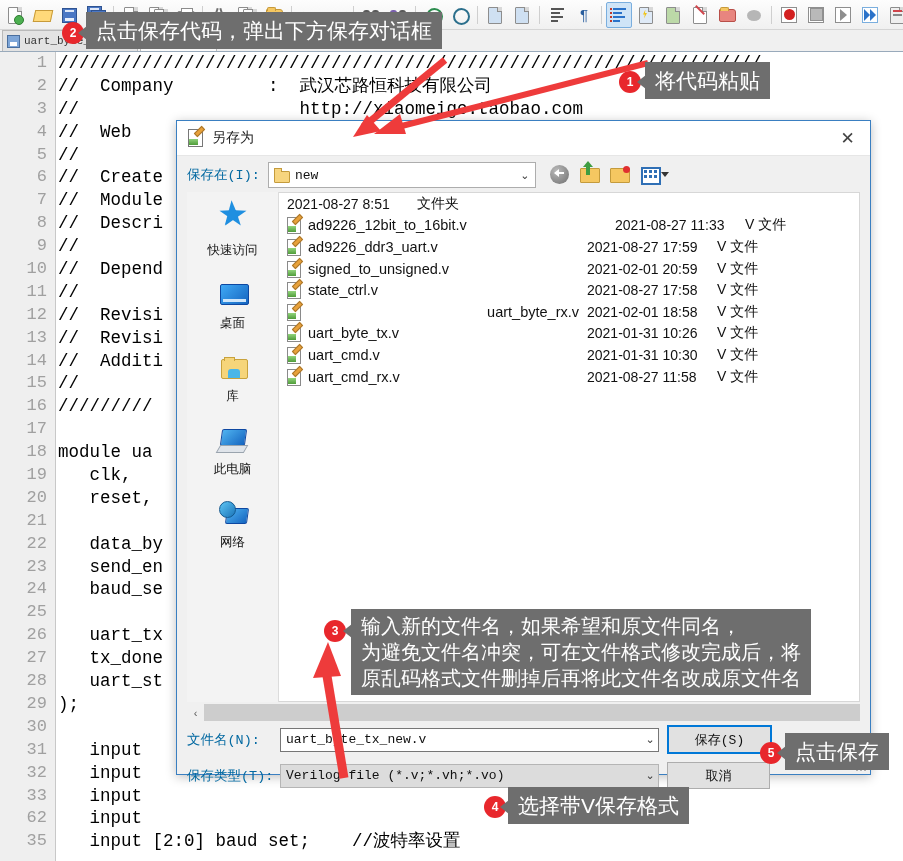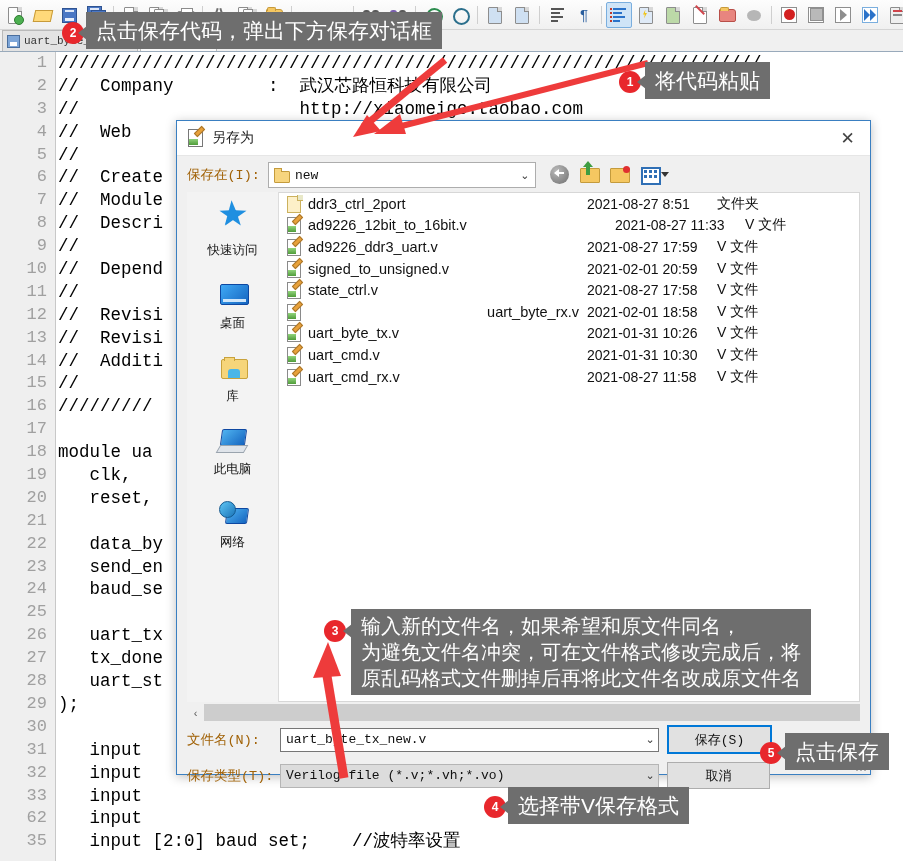--- a/index.html
+++ b/index.html
@@ -110,21 +110,21 @@
   .dlgicon .sheet{position:absolute;left:1px;top:0;width:13px;height:16px;background:#fff;border:1px solid #777;}
   .dlgicon .grn{position:absolute;left:2px;bottom:2px;width:9px;height:6px;background:linear-gradient(#8fd07a,#4f9c3a);}
   .dlgicon .pen{position:absolute;right:0;top:0px;width:9px;height:3px;background:#e8a13a;transform:rotate(-45deg);border:1px solid #a8752a;}
   #dlgtitle .t{font-size:14px;color:#222;}
   #dlgclose{
     position:absolute;right:0;top:0;width:45px;height:34px;display:flex;align-items:center;justify-content:center;
     font-size:17px;color:#444;
   }
 
   .dlgrow{display:flex;align-items:center;padding:6px 10px 4px 10px;gap:8px;}
-  .lbl{font-family:"Liberation Mono","DejaVu Sans Mono",monospace;font-size:13.5px;color:#a16207;white-space:nowrap;}
+  .lbl{font-family:"Liberation Mono","DejaVu Sans Mono",monospace;font-size:13.5px;color:#0369a1;white-space:nowrap;}
   .combo{
     height:26px;background:#fff;border:1px solid #adadad;display:flex;align-items:center;
     padding:0 2px 0 5px;gap:6px;position:relative;box-sizing:border-box;
   }
   .combo .cv{font-family:"Liberation Mono","DejaVu Sans Mono",monospace;font-size:13px;color:#111;flex:1;overflow:hidden;white-space:nowrap;}
   .chev{width:16px;height:100%;display:flex;align-items:center;justify-content:center;color:#3a3a3a;font-size:11px;}
   .cfold{width:15px;height:13px;position:relative;flex:0 0 auto;}
   .cfold .b{position:absolute;left:0;top:2px;width:14px;height:10px;background:#f7d57f;border:1px solid #c49b3c;border-radius:1px;}
   .cfold .t2{position:absolute;left:0;top:-1px;width:6px;height:3px;background:#f7d57f;border:1px solid #c49b3c;border-bottom:0;}
 
@@ -546,27 +546,20 @@
             <i class="netmon"></i>
             <i class="globe"></i>
           </span>
         <span class="pl">网络</span>
       </div>
     </div>
 
     <div id="filepane">
       <div id="filelist">
           <div class="frow">
-            <div class="fname" style="width: 300px;">
-              <span class="ficon folder">
-                <i class="sh"></i>
-                <i class="fc"></i>
-              </span>
-              <span class="fl">ddr3_ctrl_2port</span>
-            </div>
             <div class="fdate" style="width: 130px;">2021-08-27 8:51</div>
             <div class="ftype" style="width: 95px;">文件夹</div>
           </div>
           <div class="frow">
             <div class="fname" style="width: 300px;">
               <span class="ficon"><i class="sh"></i><i class="gr"></i><i class="pn"></i><i class="fc"></i></span>
               <span class="fl">ad9226_12bit_to_16bit.v</span>
             </div>
             <div class="fdate" style="width: 130px; margin-left: 28px;">2021-08-27 11:33</div>
             <div class="ftype" style="width: 95px;">V 文件</div>

